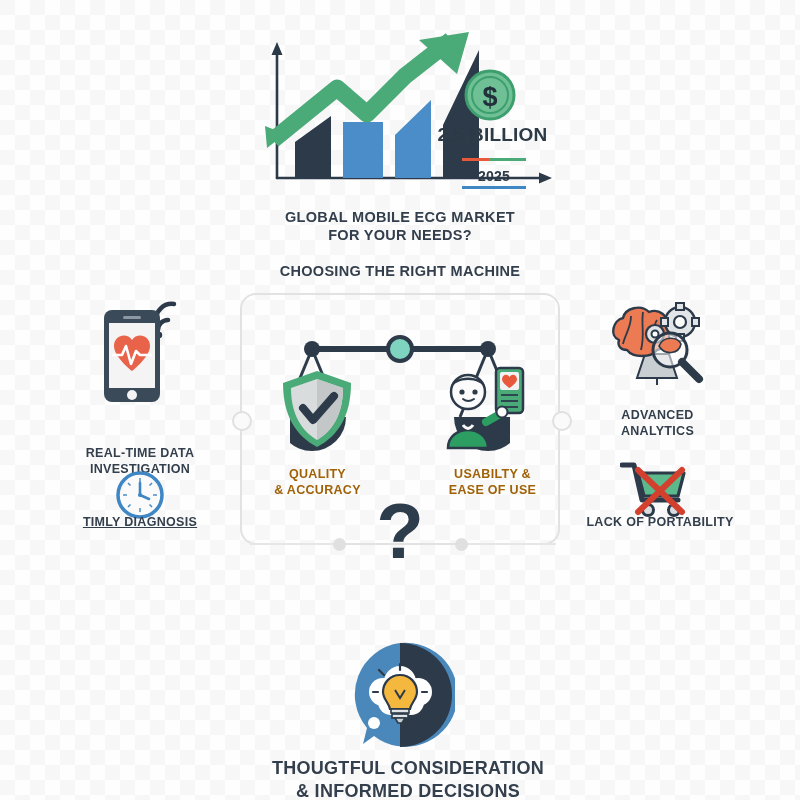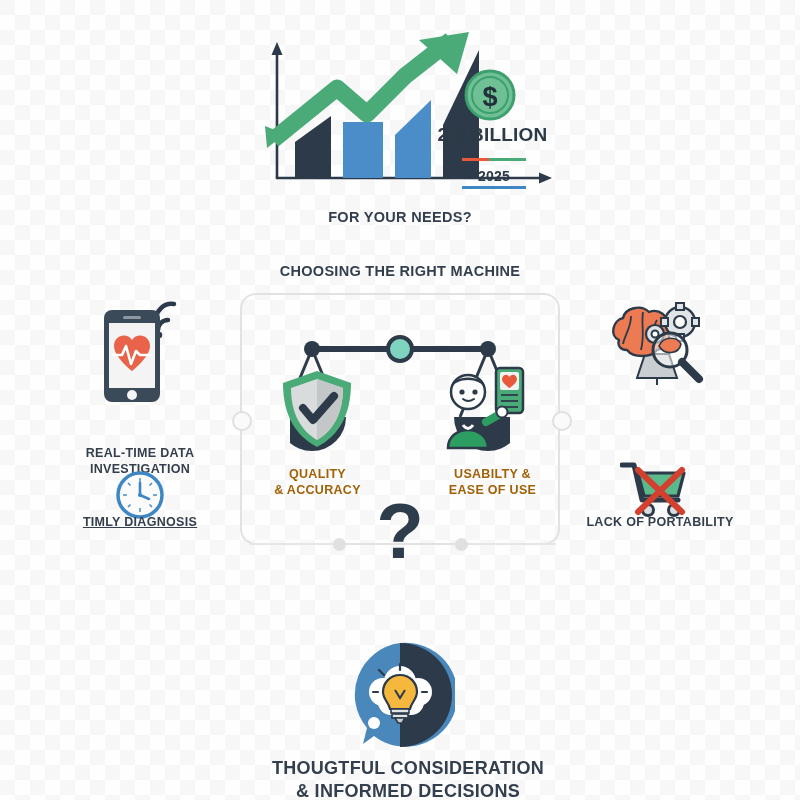--- a/index.html
+++ b/index.html
@@ -166,20 +166,21 @@
   <div class="abs" id="year-block">
     <div class="bar-top">
       <div class="seg-a"></div>
       <div class="seg-b"></div>
     </div>
     <div class="yr">2025</div>
     <div class="bar-bot"></div>
   </div>
 
   <div class="abs ctr-text" id="headline">
+    <div>GLOBAL MOBILE ECG MARKET</div>
     <div>FOR YOUR NEEDS?</div>
   </div>
 
   <div class="abs ctr-text" id="subheadline">CHOOSING THE RIGHT MACHINE</div>
 
   <div class="abs" id="frame"></div>
   <div class="abs frame-node-ring" id="node-left"></div>
   <div class="abs frame-node-ring" id="node-right"></div>
   <div class="abs frame-line" id="line-bl"></div>
   <div class="abs frame-line" id="line-br"></div>
@@ -320,20 +321,24 @@
         <circle cx="48" cy="34" r="3.5" fill="#fbfbfb" stroke="#2c3a49" stroke-width="2"></circle>
       </g>
 
       <g>
         <circle cx="63" cy="50" r="17" fill="rgba(255,255,255,0.55)" stroke="#2c3a49" stroke-width="3"></circle>
         <path d="M52,46 C56,36 70,36 74,44 C72,54 58,56 52,46 Z" fill="#ec7a52" stroke="#2c3a49" stroke-width="1.6"></path>
         <line x1="75" y1="62" x2="92" y2="79" stroke="#2c3a49" stroke-width="8" stroke-linecap="round"></line>
       </g>
     </svg>
   </div>
+  <div class="abs ctr-text" id="label-advanced">
+    <div>ADVANCED</div>
+    <div>ANALYTICS</div>
+  </div>
 
   <div class="abs" id="cart-icon">
     <svg width="72" height="58" viewBox="0 0 72 58">
       <path d="M2,5 L14,5 L22,40 L58,40" stroke="#2c3a49" stroke-width="5" fill="none" stroke-linecap="round" stroke-linejoin="round"></path>
       <path d="M18,13 L64,13 L58,36 L24,36 Z" fill="#5bb98b" stroke="#2c3a49" stroke-width="3.2" stroke-linejoin="round"></path>
       <circle cx="28" cy="50" r="5.5" fill="#d8dcdf" stroke="#2c3a49" stroke-width="3"></circle>
       <circle cx="54" cy="50" r="5.5" fill="#d8dcdf" stroke="#2c3a49" stroke-width="3"></circle>
       <g stroke="#d3402e" stroke-width="6" stroke-linecap="round">
         <line x1="18" y1="10" x2="62" y2="52"></line>
         <line x1="62" y1="10" x2="18" y2="52"></line>

